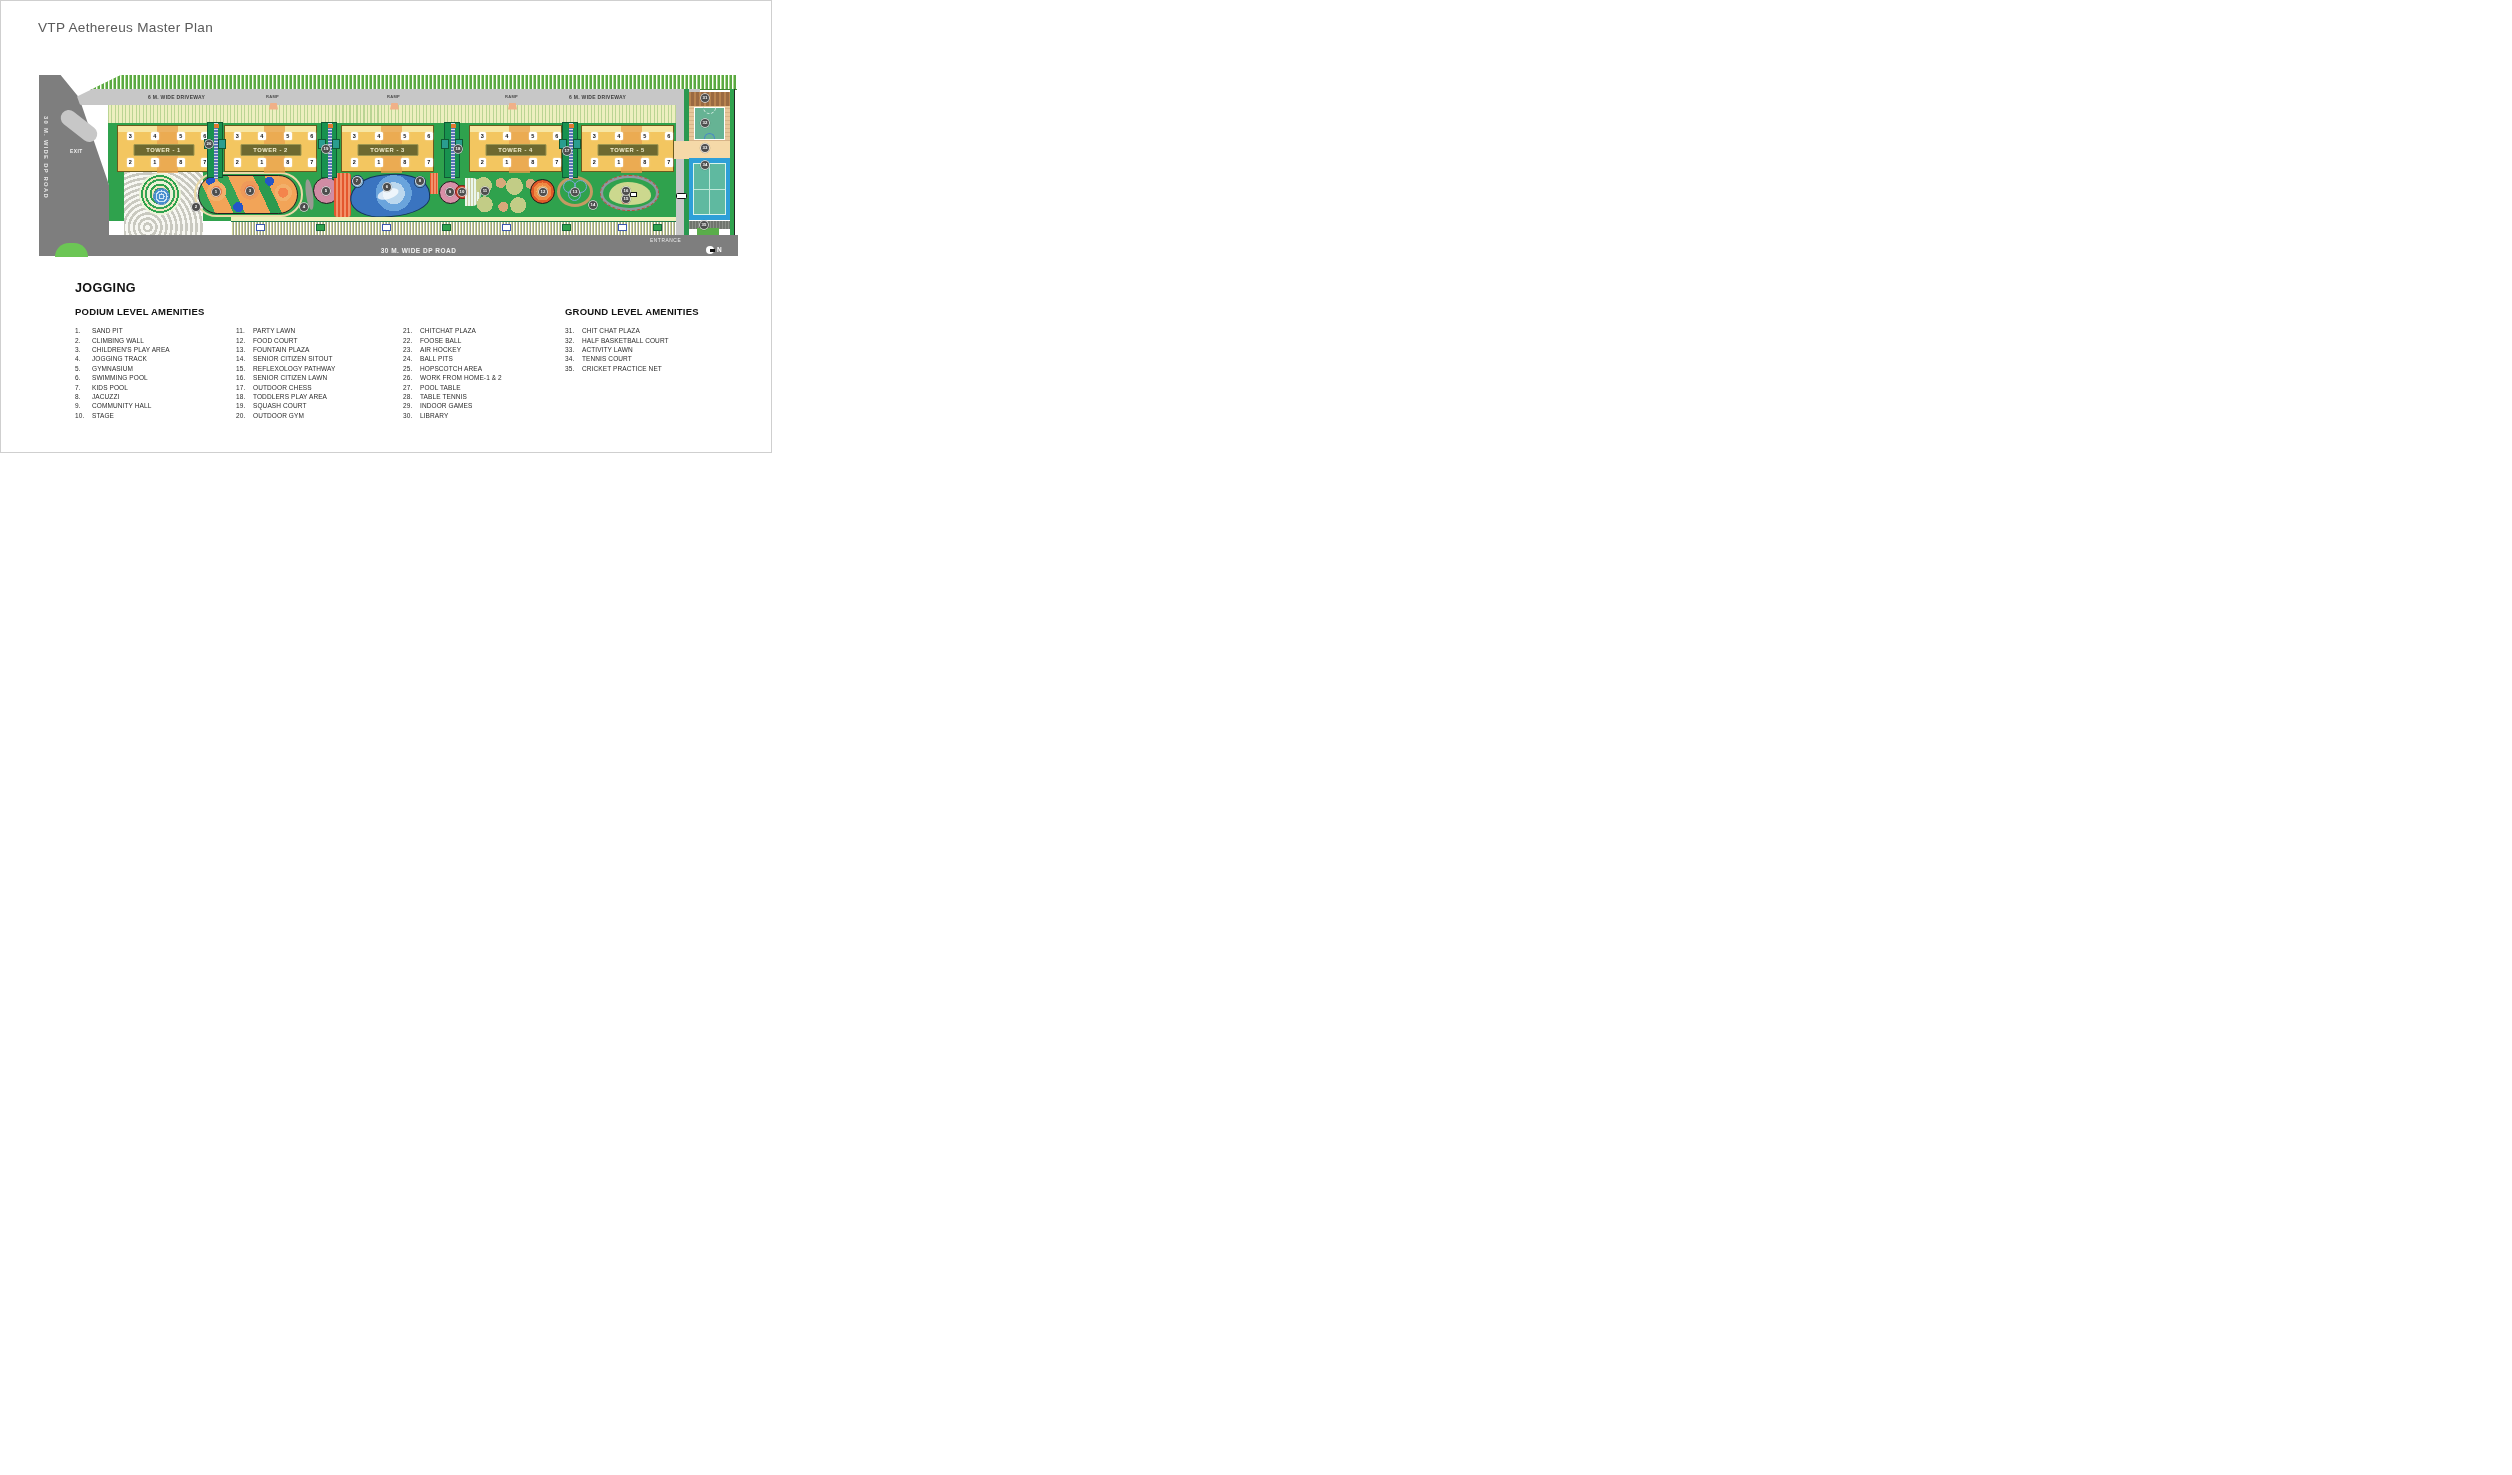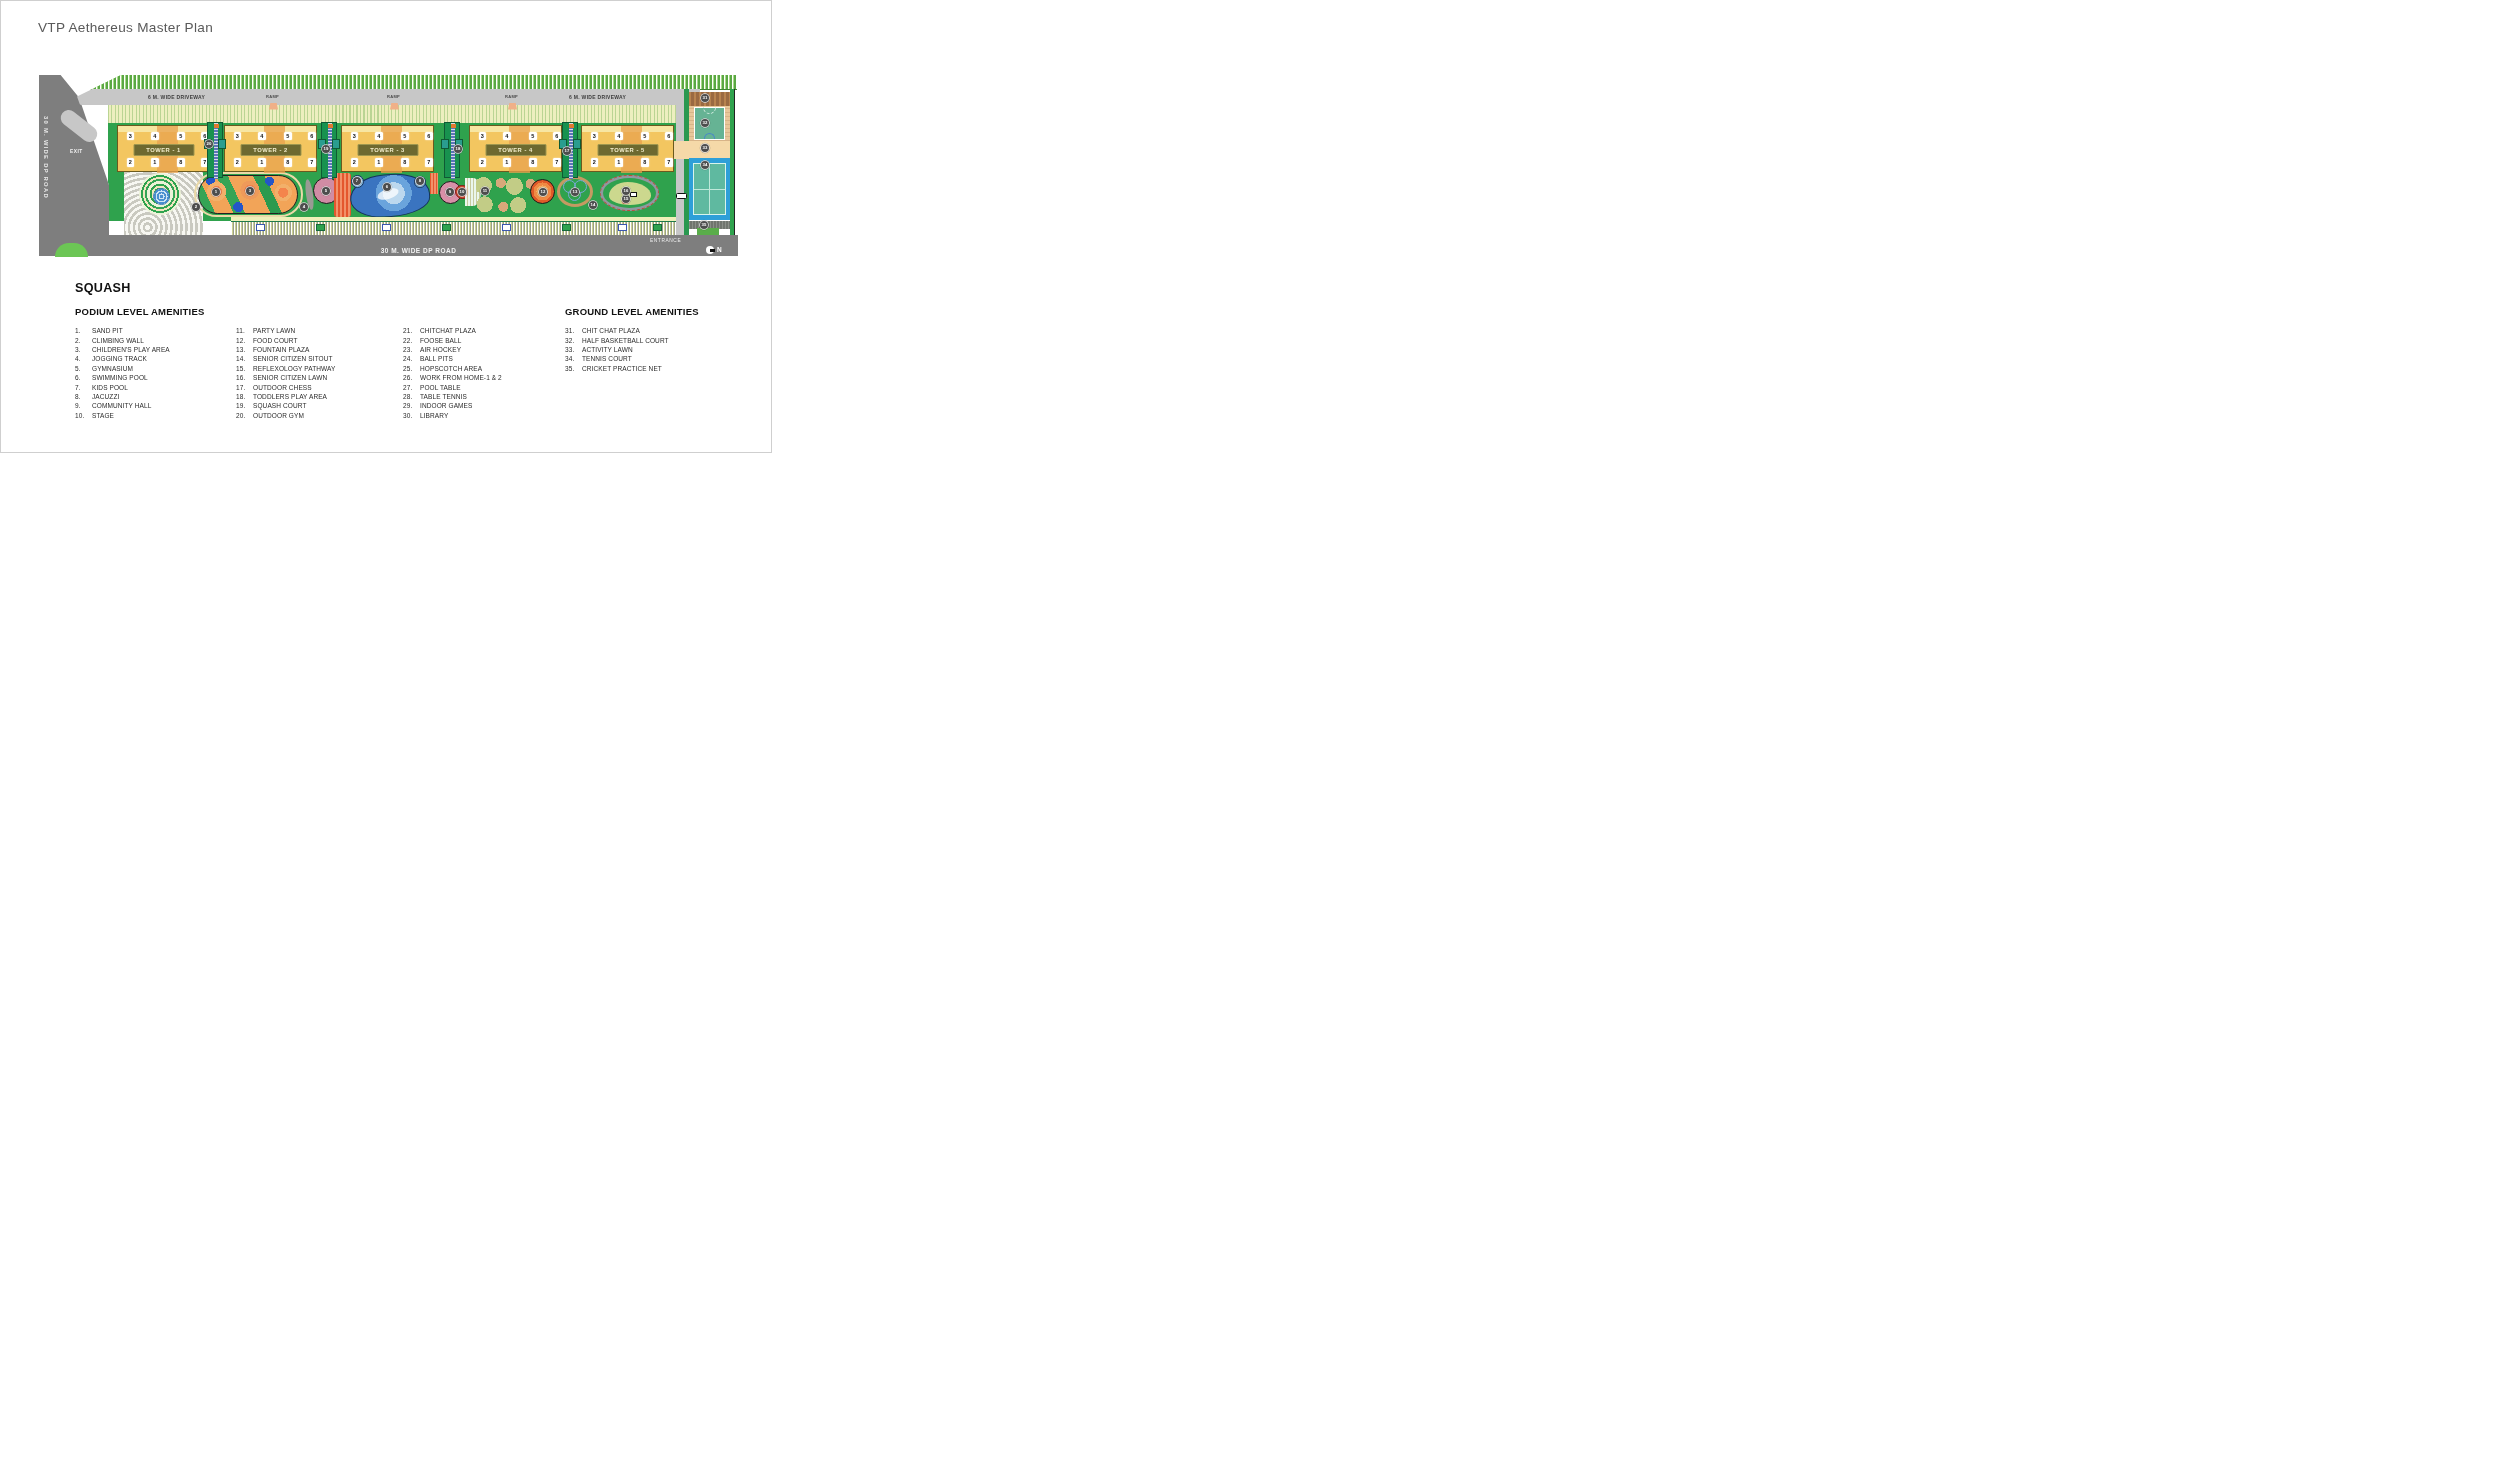--- a/index.html
+++ b/index.html
@@ -333,21 +333,21 @@
     </div>
 
   <div class="abs road-label-left">30 M. WIDE DP ROAD</div>
   <div class="abs exit-label">EXIT</div>
   <div class="abs road-label-bottom">30 M. WIDE DP ROAD</div>
   <div class="abs entrance-label">ENTRANCE</div>
   <div class="abs compass-circle"></div>
   <div class="abs compass-bar"></div>
   <div class="abs compass-n">N</div>
 
-  <div class="abs legends-title">SQUASH</div>
+  <div class="abs legends-title">JOGGING</div>
   <div class="abs col-heading" style="left:74px;">PODIUM LEVEL AMENITIES</div>
   <div class="abs col-heading" style="left:564px;">GROUND LEVEL AMENITIES</div>
   <div class="abs legend-col" style="left:74px;" id="legend-col-1">
       <div class="legend-row">
         <span class="num">1.</span>
         <span class="lbl">SAND PIT</span>
       </div>
       <div class="legend-row">
         <span class="num">2.</span>
         <span class="lbl">CLIMBING WALL</span>

